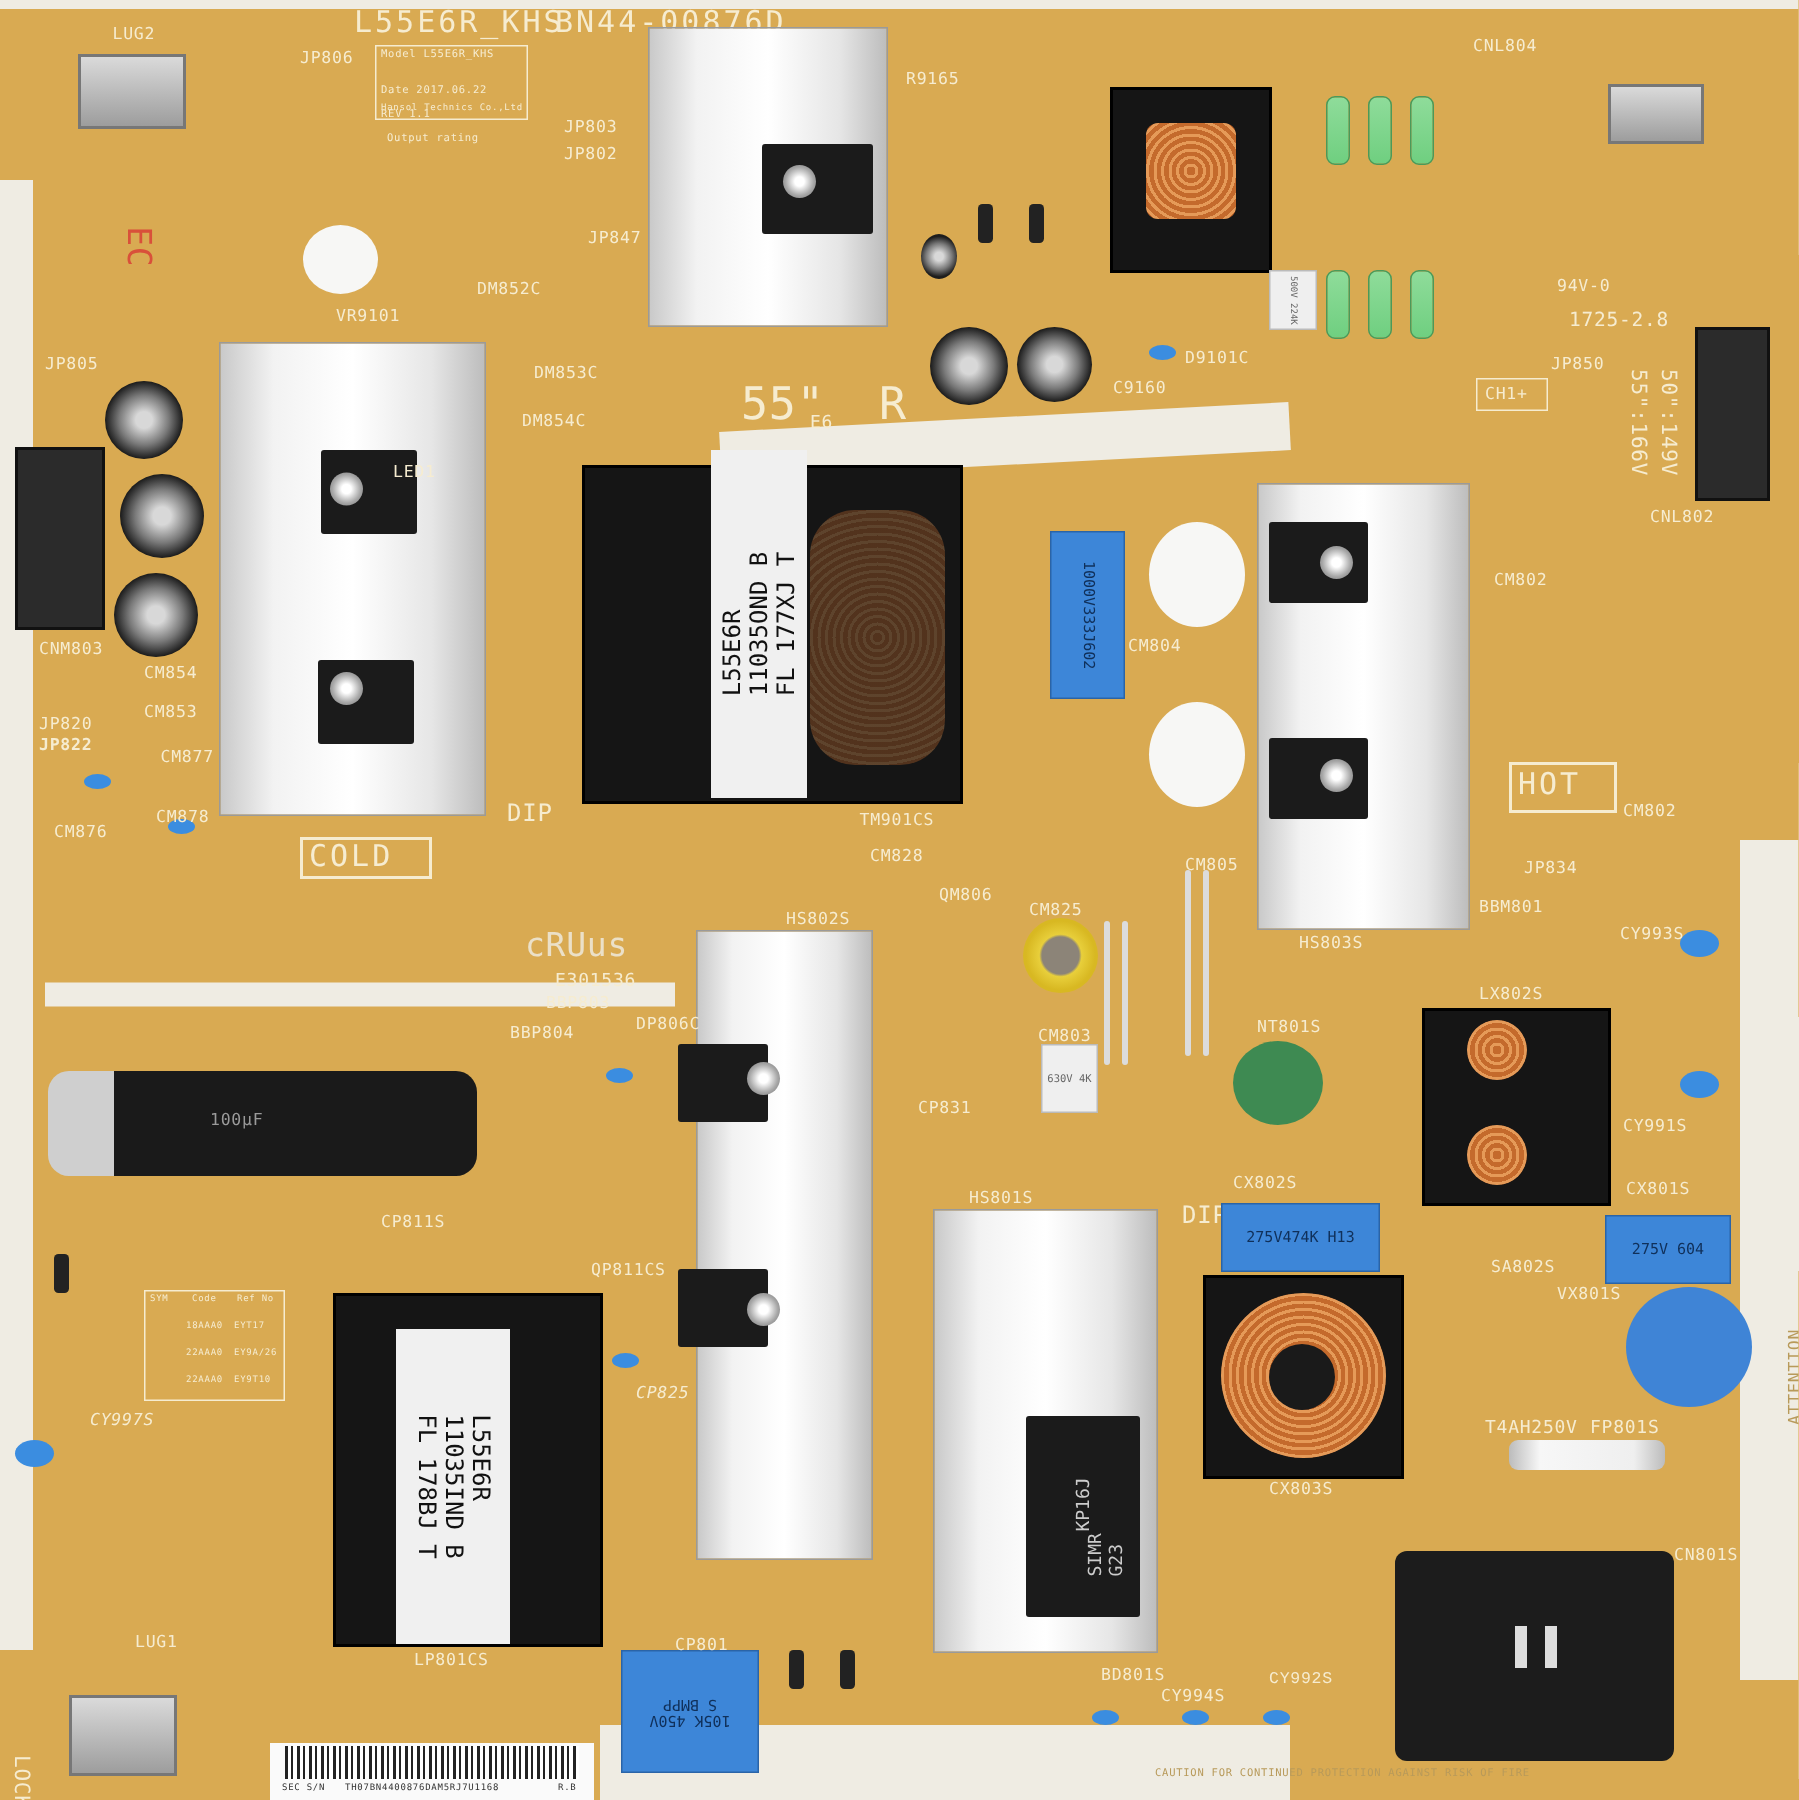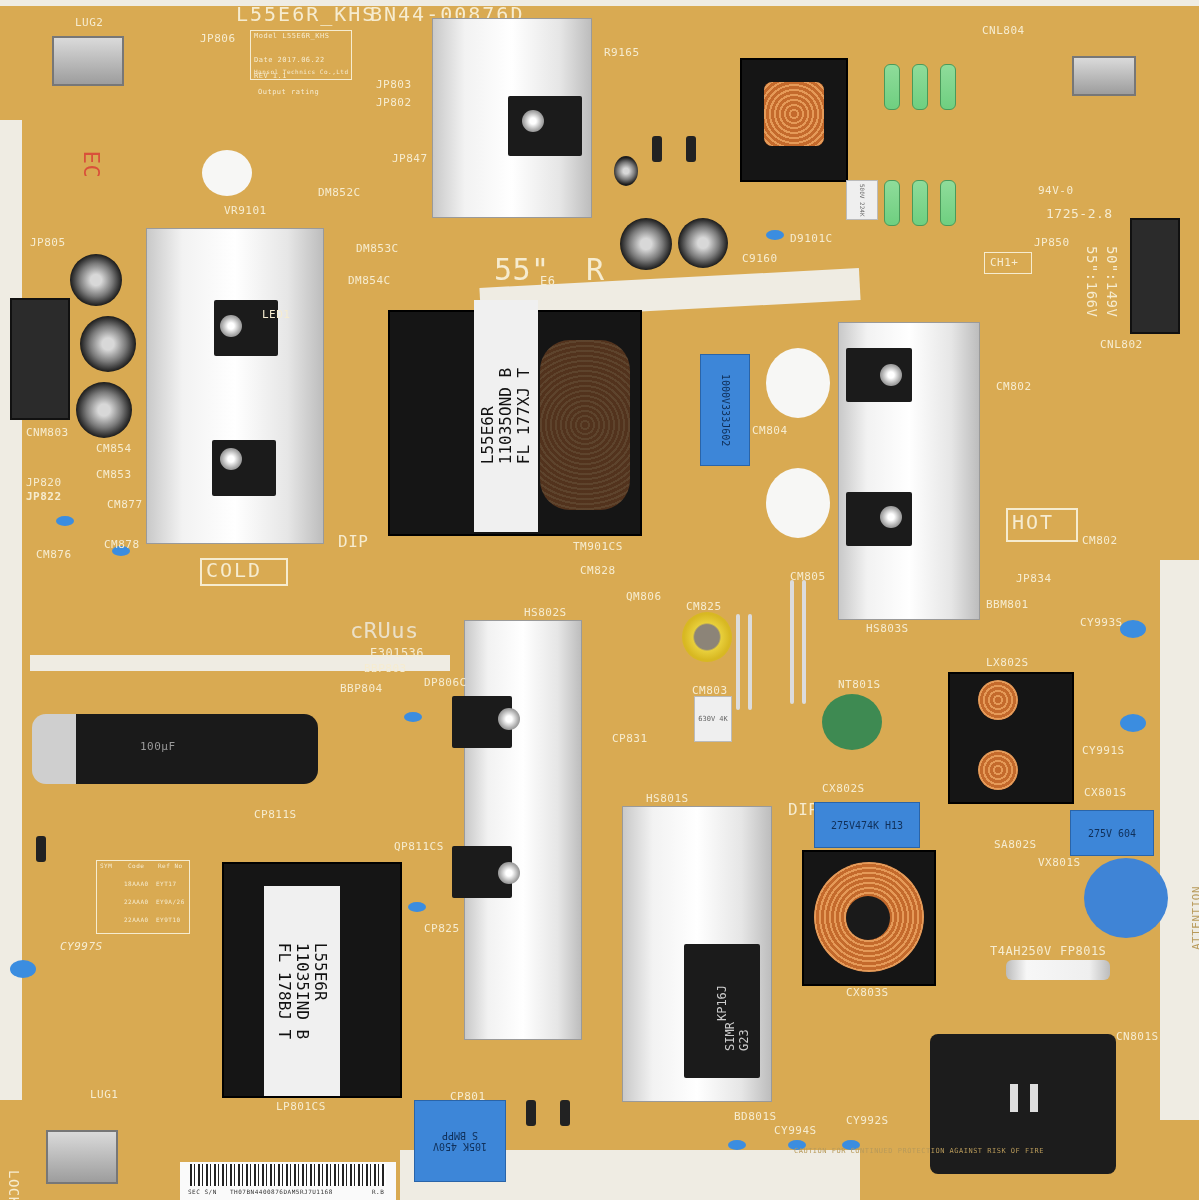--- a/index.html
+++ b/index.html
@@ -269,31 +269,31 @@
   <div class="ss" style="left:846px;top:986px;">CX803S</div>
   <div class="ss" style="left:524px;top:606px;">HS802S</div>
   <div class="ss" style="left:646px;top:792px;">HS801S</div>
   <div class="ss" style="left:866px;top:622px;">HS803S</div>
   <div class="ss" style="left:364px;top:662px;">BBP803</div>
   <div class="ss" style="left:340px;top:682px;">BBP804</div>
   <div class="ss" style="left:424px;top:676px;">DP806C</div>
   <div class="ss" style="left:612px;top:732px;">CP831</div>
   <div class="ss" style="left:254px;top:808px;">CP811S</div>
   <div class="ss" style="left:394px;top:840px;">QP811CS</div>
-  <div class="ss" style="left:424px;top:922px;">CP825</div>
+  <div class="ss" style="left:424px;top:922px;font-style:italic;">CP825</div>
   <div class="ss" style="left:276px;top:1100px;">LP801CS</div>
   <div class="ss" style="left:450px;top:1090px;">CP801</div>
   <div class="ss" style="left:734px;top:1110px;">BD801S</div>
   <div class="ss" style="left:774px;top:1124px;">CY994S</div>
-  <div class="ss" style="left:846px;top:1114px;">CY992S</div>
+  <div class="ss" style="left:846px;top:1114px;font-family:Liberation Mono, monospace;">CY992S</div>
   <div class="ss" style="left:1116px;top:1030px;">CN801S</div>
   <div class="ss" style="left:60px;top:940px;font-style:italic;">CY997S</div>
 
   <div class="ss" style="left:1190px;top:950px;font-size:11px;transform:rotate(-90deg);transform-origin:left top;color:#b89a5a;">ATTENTION</div>
-  <div class="ss" style="left:770px;top:1147px;font-size:7px;color:#b89a5a;margin-left:24px;">CAUTION FOR CONTINUED PROTECTION AGAINST RISK OF FIRE</div>
+  <div class="ss" style="left:770px;top:1178px;font-size:7px;color:#b89a5a;">CAUTION FOR CONTINUED PROTECTION AGAINST RISK OF FIRE</div>
 
   <div style="position:absolute;left:180px;top:1162px;width:216px;height:38px;background:#fafafa;"></div>
   <div class="barcode" style="left:190px;top:1164px;width:196px;height:22px;"></div>
   <div class="ss" style="left:188px;top:1188px;font-size:6px;color:#333;">SEC S/N</div>
   <div class="ss" style="left:230px;top:1188px;font-size:6px;color:#333;">TH07BN4400876DAM5RJ7U1168</div>
   <div class="ss" style="left:372px;top:1188px;font-size:6px;color:#333;">R.B</div>
 
 </div>
 
 </body></html>

